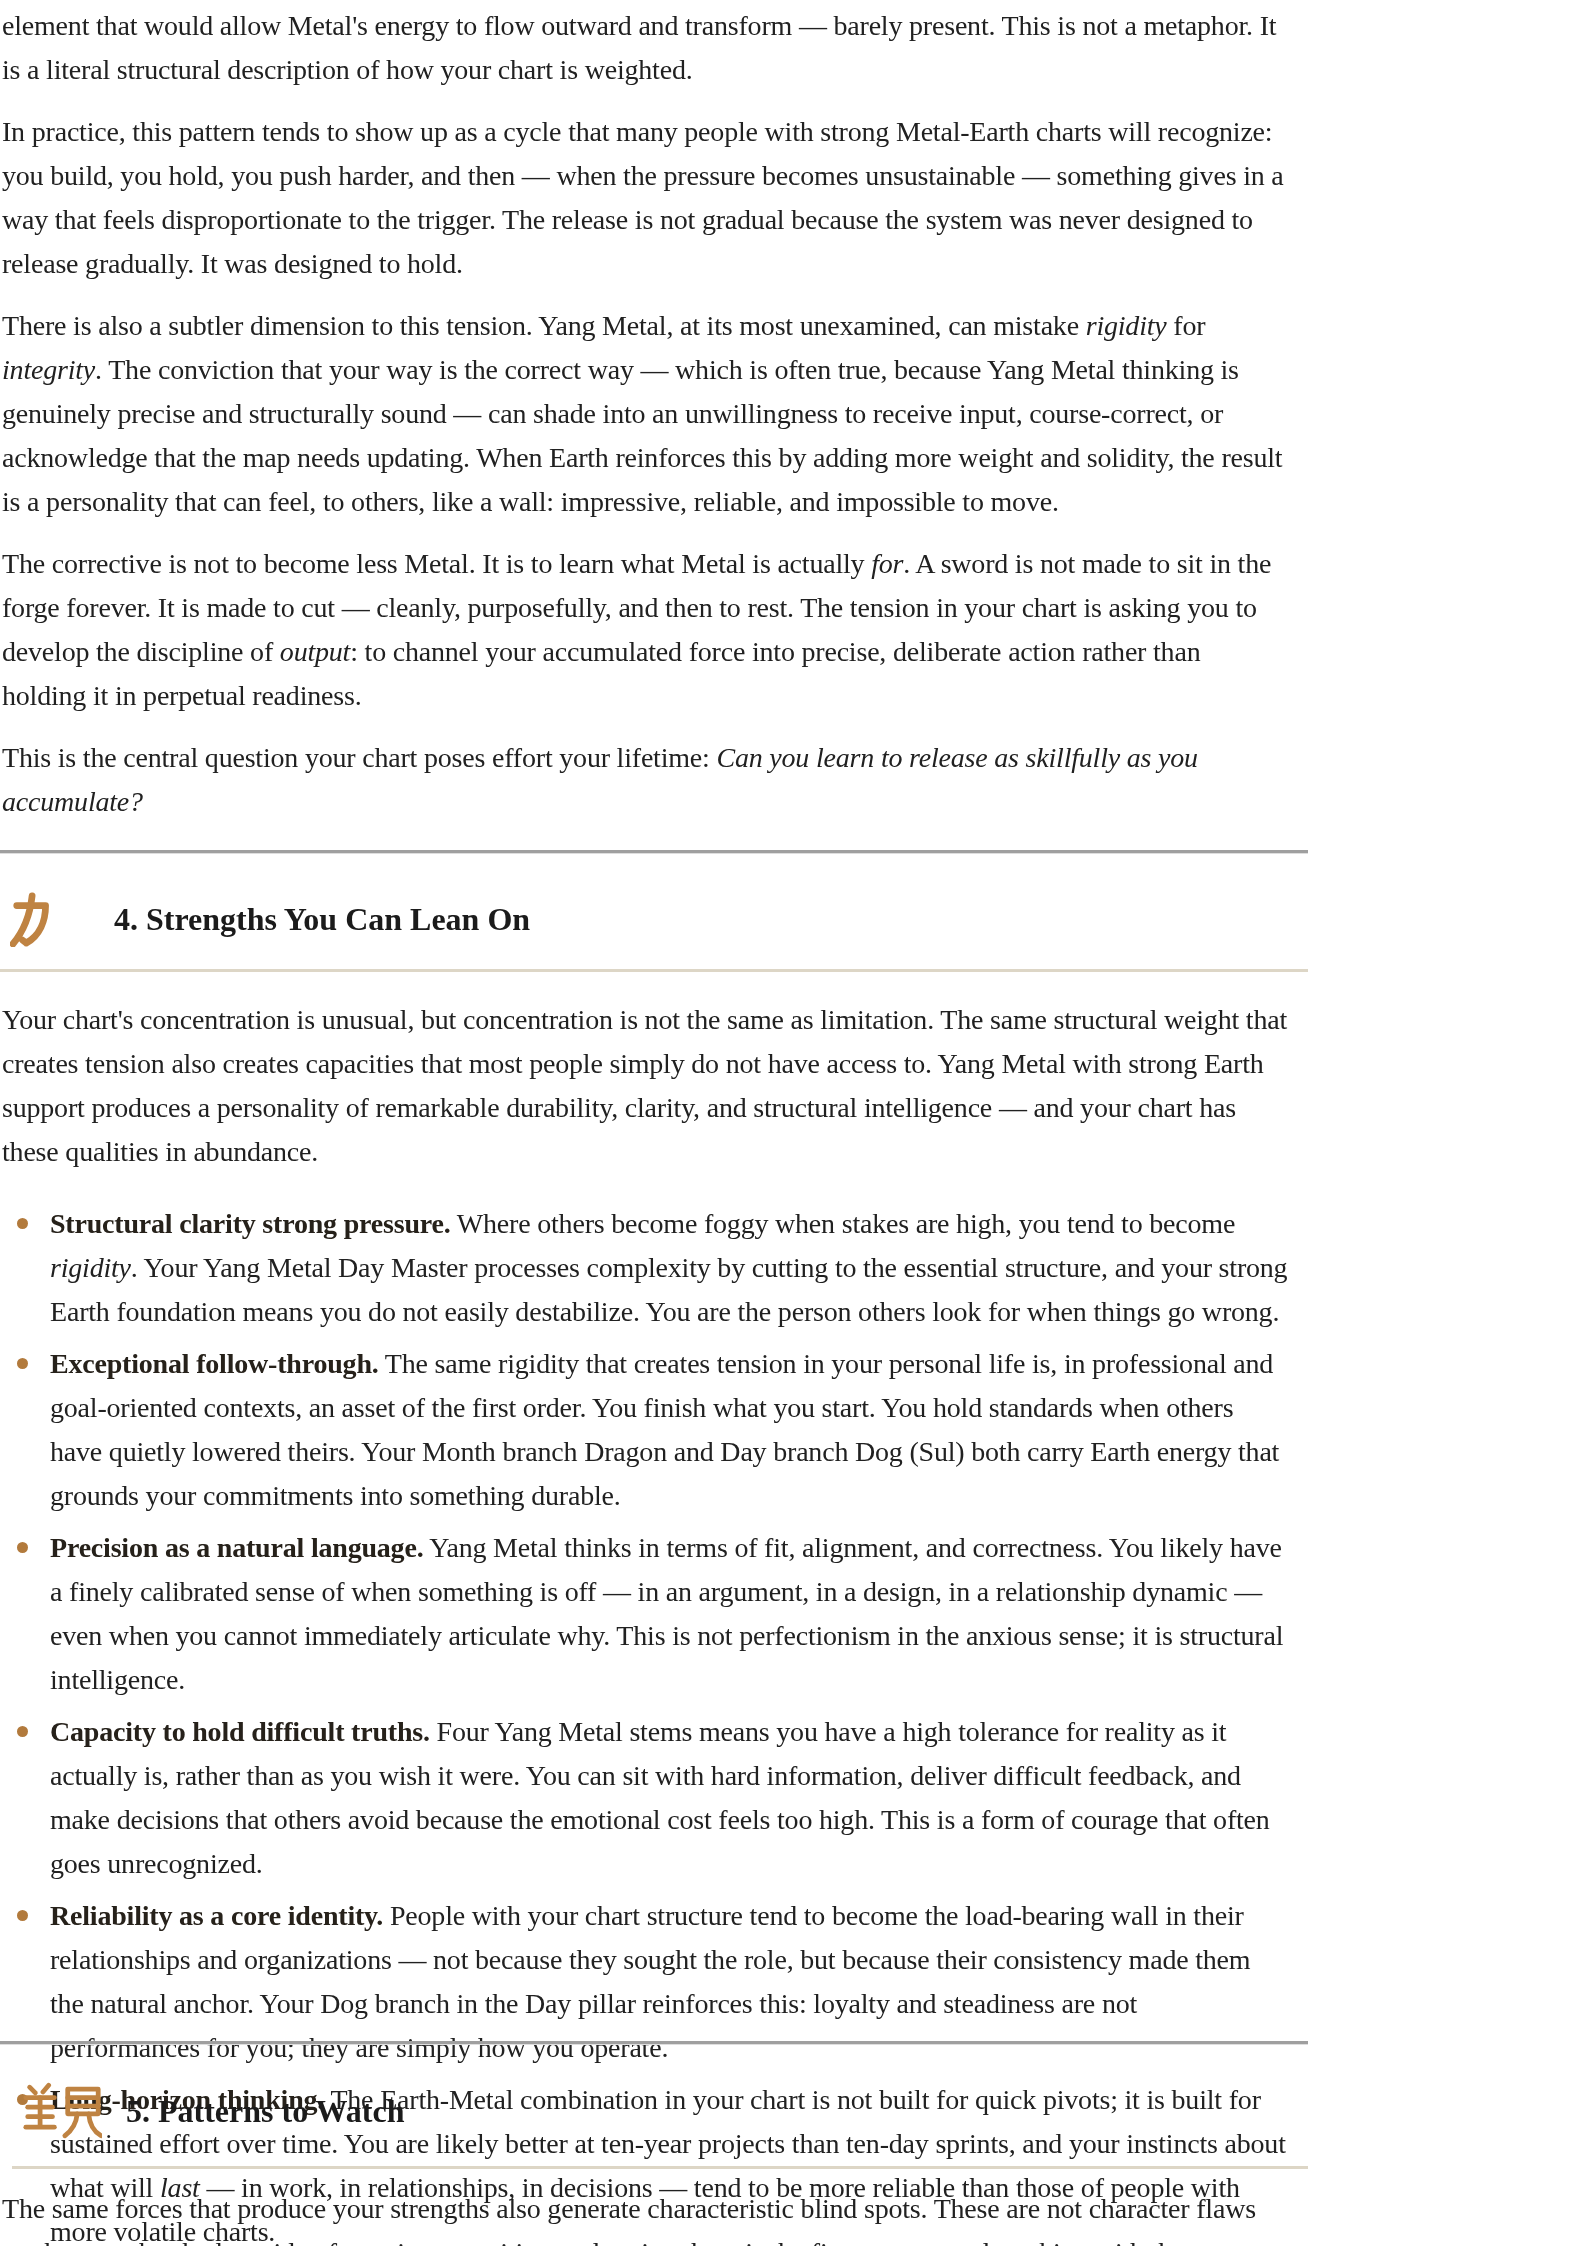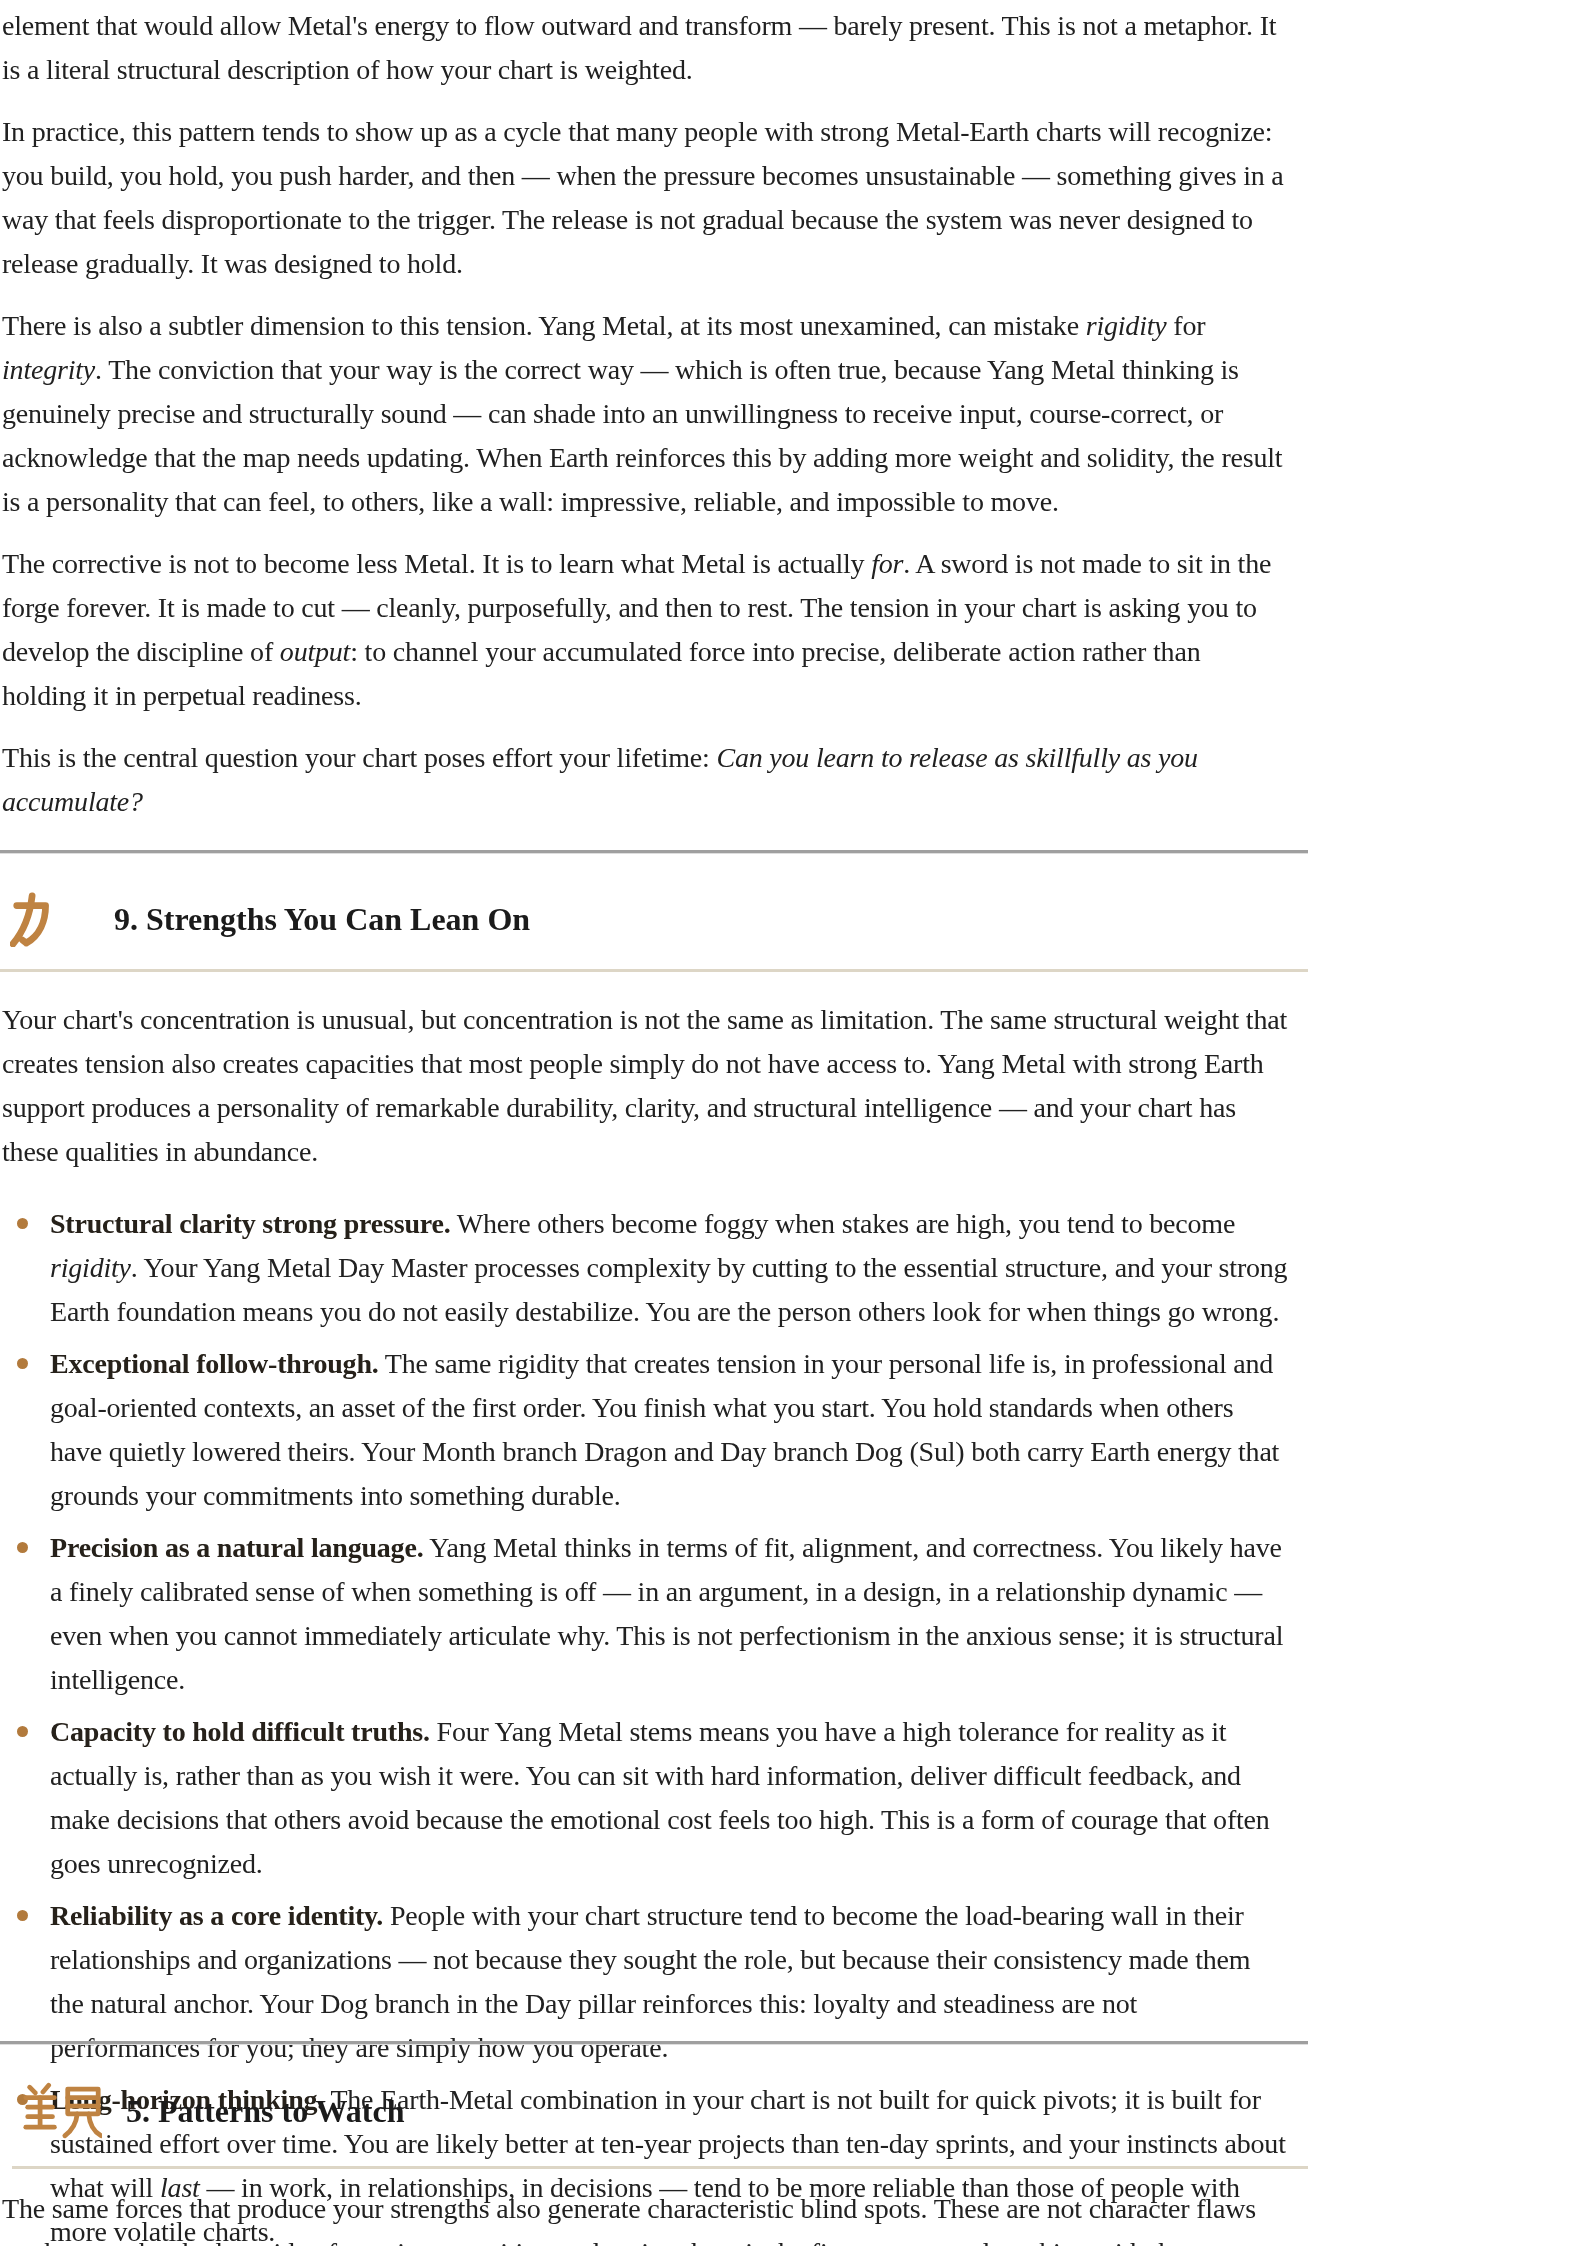--- a/index.html
+++ b/index.html
@@ -79,21 +79,21 @@
 
   <div class="section-head">
     <span class="kanji-slot">
       <svg class="kanji" width="50" height="56" viewBox="0 0 52 58" aria-hidden="true">
         <g fill="none" stroke="#bf8342" stroke-width="7" stroke-linecap="round" stroke-linejoin="round">
           <path d="M7 15 H37 C37 31 31 46 17 54 M17 54 L13 51"></path>
           <path d="M23 5 C21 23 14 42 3 55"></path>
         </g>
       </svg>
     </span>
-    <span class="section-title">9. Strengths You Can Lean On</span>
+    <span class="section-title">4. Strengths You Can Lean On</span>
   </div>
 
   <p class="section-intro"><span>Your chart's concentration is unusual, but concentration is not the same as limitation. The same structural weight that creates tension also creates capacities that most people simply do not have access to. Yang Metal with strong Earth support produces a personality of remarkable durability, clarity, and structural intelligence — and your chart has these qualities in abundance.</span></p>
 
   <ul class="strengths">
     <li>
       <span class="dot"></span>
       <strong class="lead">Structural clarity strong pressure.</strong><span> Where others become foggy when stakes are high, you tend to become </span><em>rigidity</em><span>. Your Yang Metal Day Master processes complexity by cutting to the essential structure, and your strong Earth foundation means you do not easily destabilize. You are the person others look for when things go wrong.</span>
     </li>
     <li>

